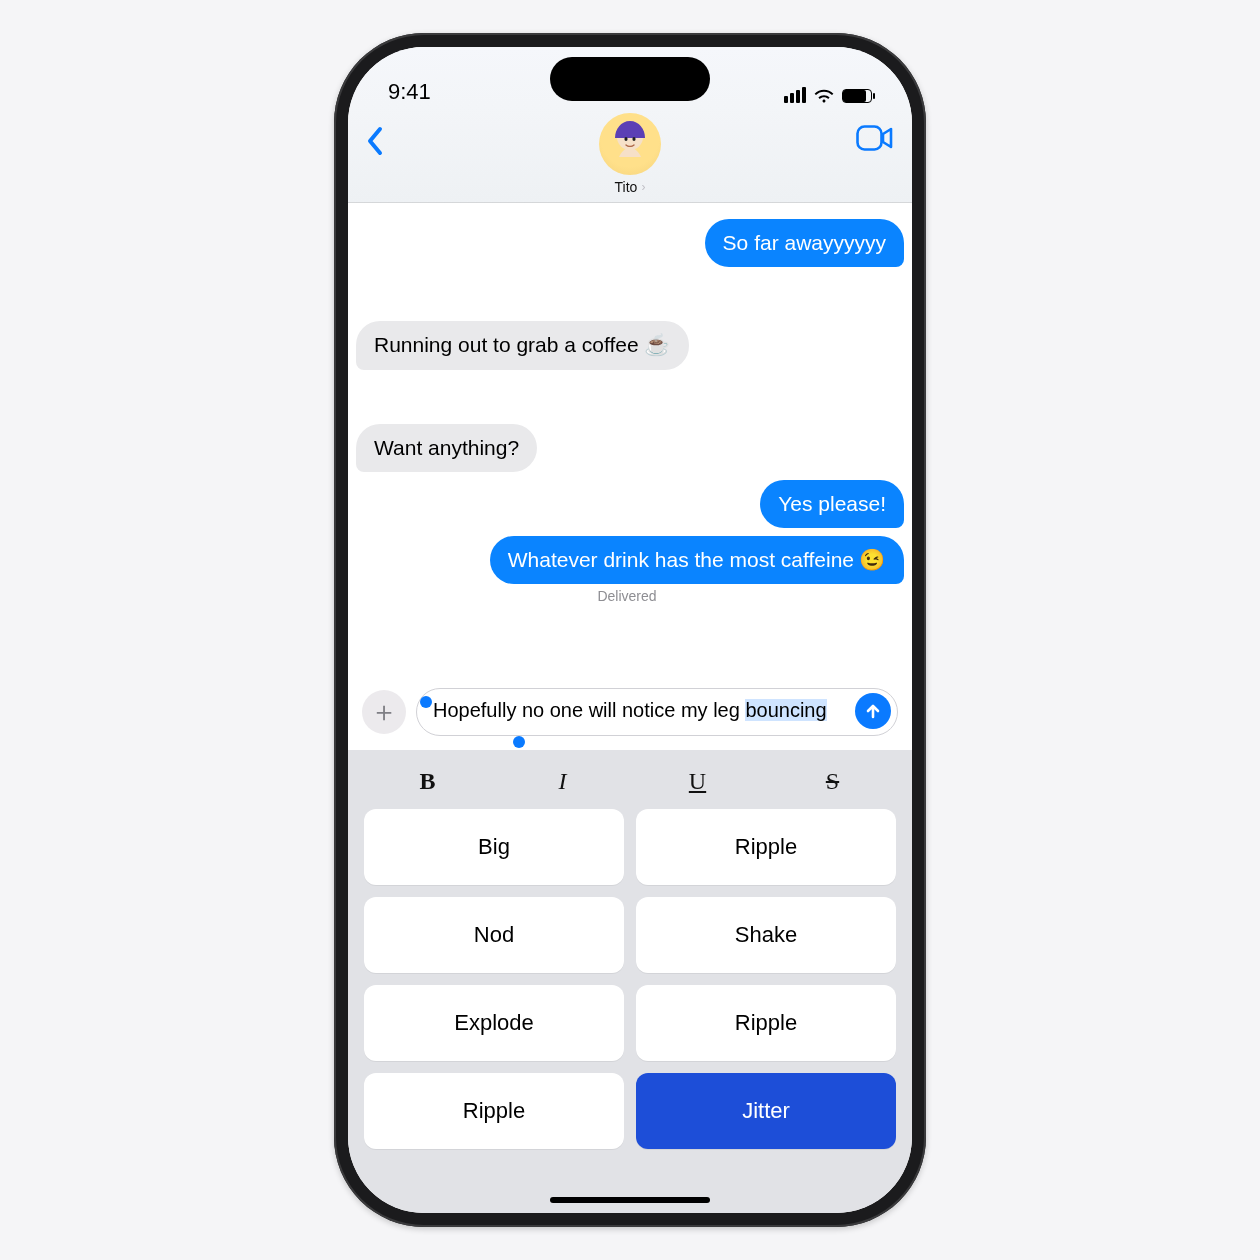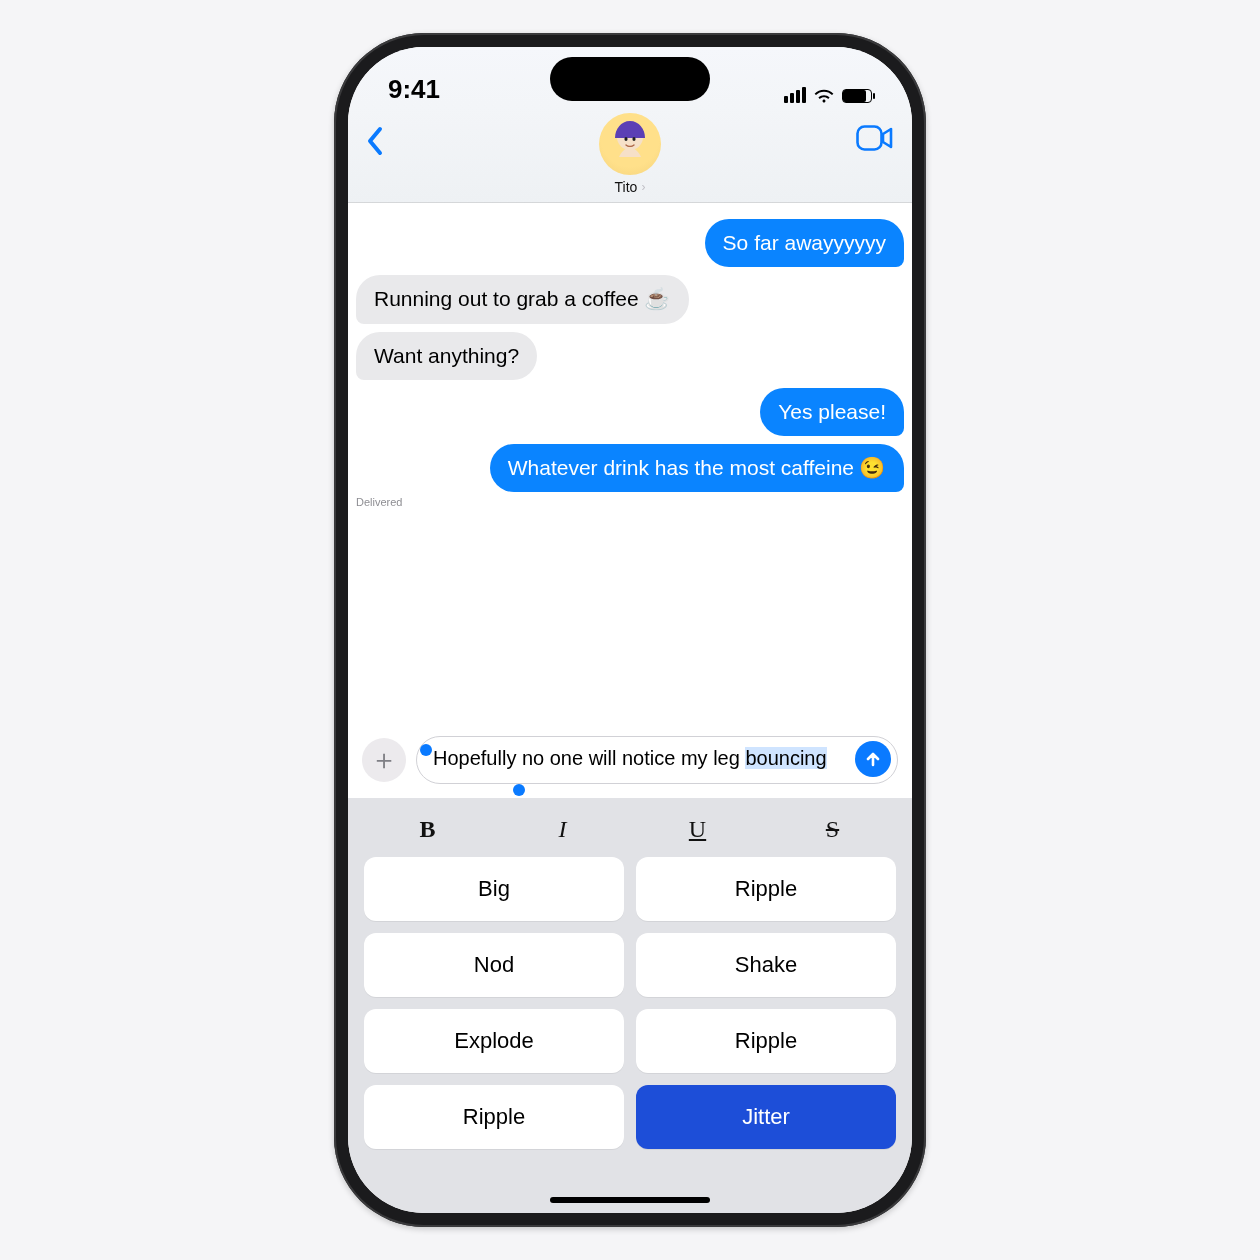--- a/index.html
+++ b/index.html
@@ -31,21 +31,21 @@
     position: absolute; top: 24px; left: 50%; transform: translateX(-50%);
     width: 160px; height: 44px; background: #000;
     border-radius: 26px;
     z-index: 50;
   }
 
   
   .status {
     height: 58px; padding: 0 40px;
     display: flex; justify-content: space-between; align-items: flex-end;
-    font-weight: 700; font-size: 26px;
+    font-weight: 400; font-size: 22px;
     background: linear-gradient(180deg,#f5f7fb 0%,#f3f5f8 100%);
   }
   .status .icons { display: flex; gap: 8px; align-items: flex-end; padding-bottom: 2px; }
   .sig { display: flex; gap: 2px; align-items: flex-end; }
   .sig span { width: 4px; background:#000; border-radius: 1px; }
   .sig span:nth-child(1){height:7px}.sig span:nth-child(2){height:10px}
   .sig span:nth-child(3){height:13px}.sig span:nth-child(4){height:16px}
   .wifi { width:20px; height:15px; }
   .batt { width:30px; height:14px; border:1.5px solid #000; border-radius:4px; position:relative; }
   .batt::after{ content:""; position:absolute; right:-4px; top:3px; width:2px; height:6px; background:#000; border-radius:1px;}
@@ -66,41 +66,41 @@
   .avatar svg{ width:54px; height:54px; }
   .cname { font-size:14px; color:#111; display:flex; align-items:center; gap:4px; }
   .cname .chev { color:#c0c0c6; font-size:12px; }
 
   
   .conv { flex:1; padding: 16px 8px 12px; display:flex; flex-direction:column; gap:8px; overflow:hidden; background:#fff; }
   .row { display:flex; }
   .row.right { justify-content:flex-end; }
   .bubble { max-width: 78%; padding: 11px 18px; border-radius: 24px; font-size: 21px; line-height:1.25; }
   .sent { background:#0a84ff; color:#fff; border-bottom-right-radius:8px; }
-  .recv { background:#e9e9eb; color:#000; border-bottom-left-radius:8px; }
-  .delivered { font-size:11px; color:#8e8e93; text-align:left; margin:-4px 6px 4px 0; }
+  .recv { background:#e9e9eb; color:#000; border-bottom-left-radius:8px;margin-top:46px; }
+  .delivered { font-size:14px; color:#8e8e93; text-align:center; margin:-4px 6px 4px 0; }
 
   
   .compose { display:flex; align-items:center; gap:10px; padding: 8px 14px 14px; background:#fff; }
   .plus { width:44px; height:44px; border-radius:50%; background:#eceaed; color:#7f7f85; display:flex; align-items:center; justify-content:center; font-size:28px; font-weight:300; }
   .field { flex:1; border:1px solid #d1d1d6; border-radius:24px; padding: 10px 50px 10px 16px; font-size:20px; color:#000; background:#fff; position:relative; min-height:48px; }
   .field .sel { background:#cfe4ff; }
   .field .handle { width:12px; height:12px; border-radius:50%; background:#0a7aff; position:absolute; }
   .send { position:absolute; right:6px; bottom:6px; width:36px; height:36px; background:#0a7aff; border-radius:50%; display:flex; align-items:center; justify-content:center; }
 
   
   .panel { background:#e1e2e6; padding-bottom:24px; }
   .fmtbar { display:flex; justify-content:space-around; align-items:center; padding:18px 12px 14px; color:#111; }
   .fmtbar div { font-size:24px; font-family: Georgia, 'Times New Roman', serif; width:40px; text-align:center; }
   .fb { font-weight:800; font-family:-apple-system, Arial; }
   .fi { font-style:italic; }
   .fu { text-decoration: underline; }
   .fs { text-decoration: line-through; }
   .grid { display:grid; grid-template-columns:1fr 1fr; gap:12px; padding: 0 16px; }
-  .eff { background:#fff; border-radius:12px; height:64px; display:flex; align-items:center; justify-content:center; font-size:22px; color:#000; box-shadow:0 1px 0 rgba(0,0,0,0.06); }
+  .eff { background:#fff; border-radius:12px; height:76px; display:flex; align-items:center; justify-content:center; font-size:22px; color:#000; box-shadow:0 1px 0 rgba(0,0,0,0.06); }
   .eff.selected { background:#1d4ed8; color:#fff; }
 
   .homebar { height:40px; display:flex; align-items:flex-end; justify-content:center; padding-bottom:10px; background:#e1e2e6; }
   .homebar span{ width:160px; height:6px; background:#000; border-radius:4px; }
 </style>
 </head>
 <body>
 
 <div class="frame">
   <div class="notch"></div>

